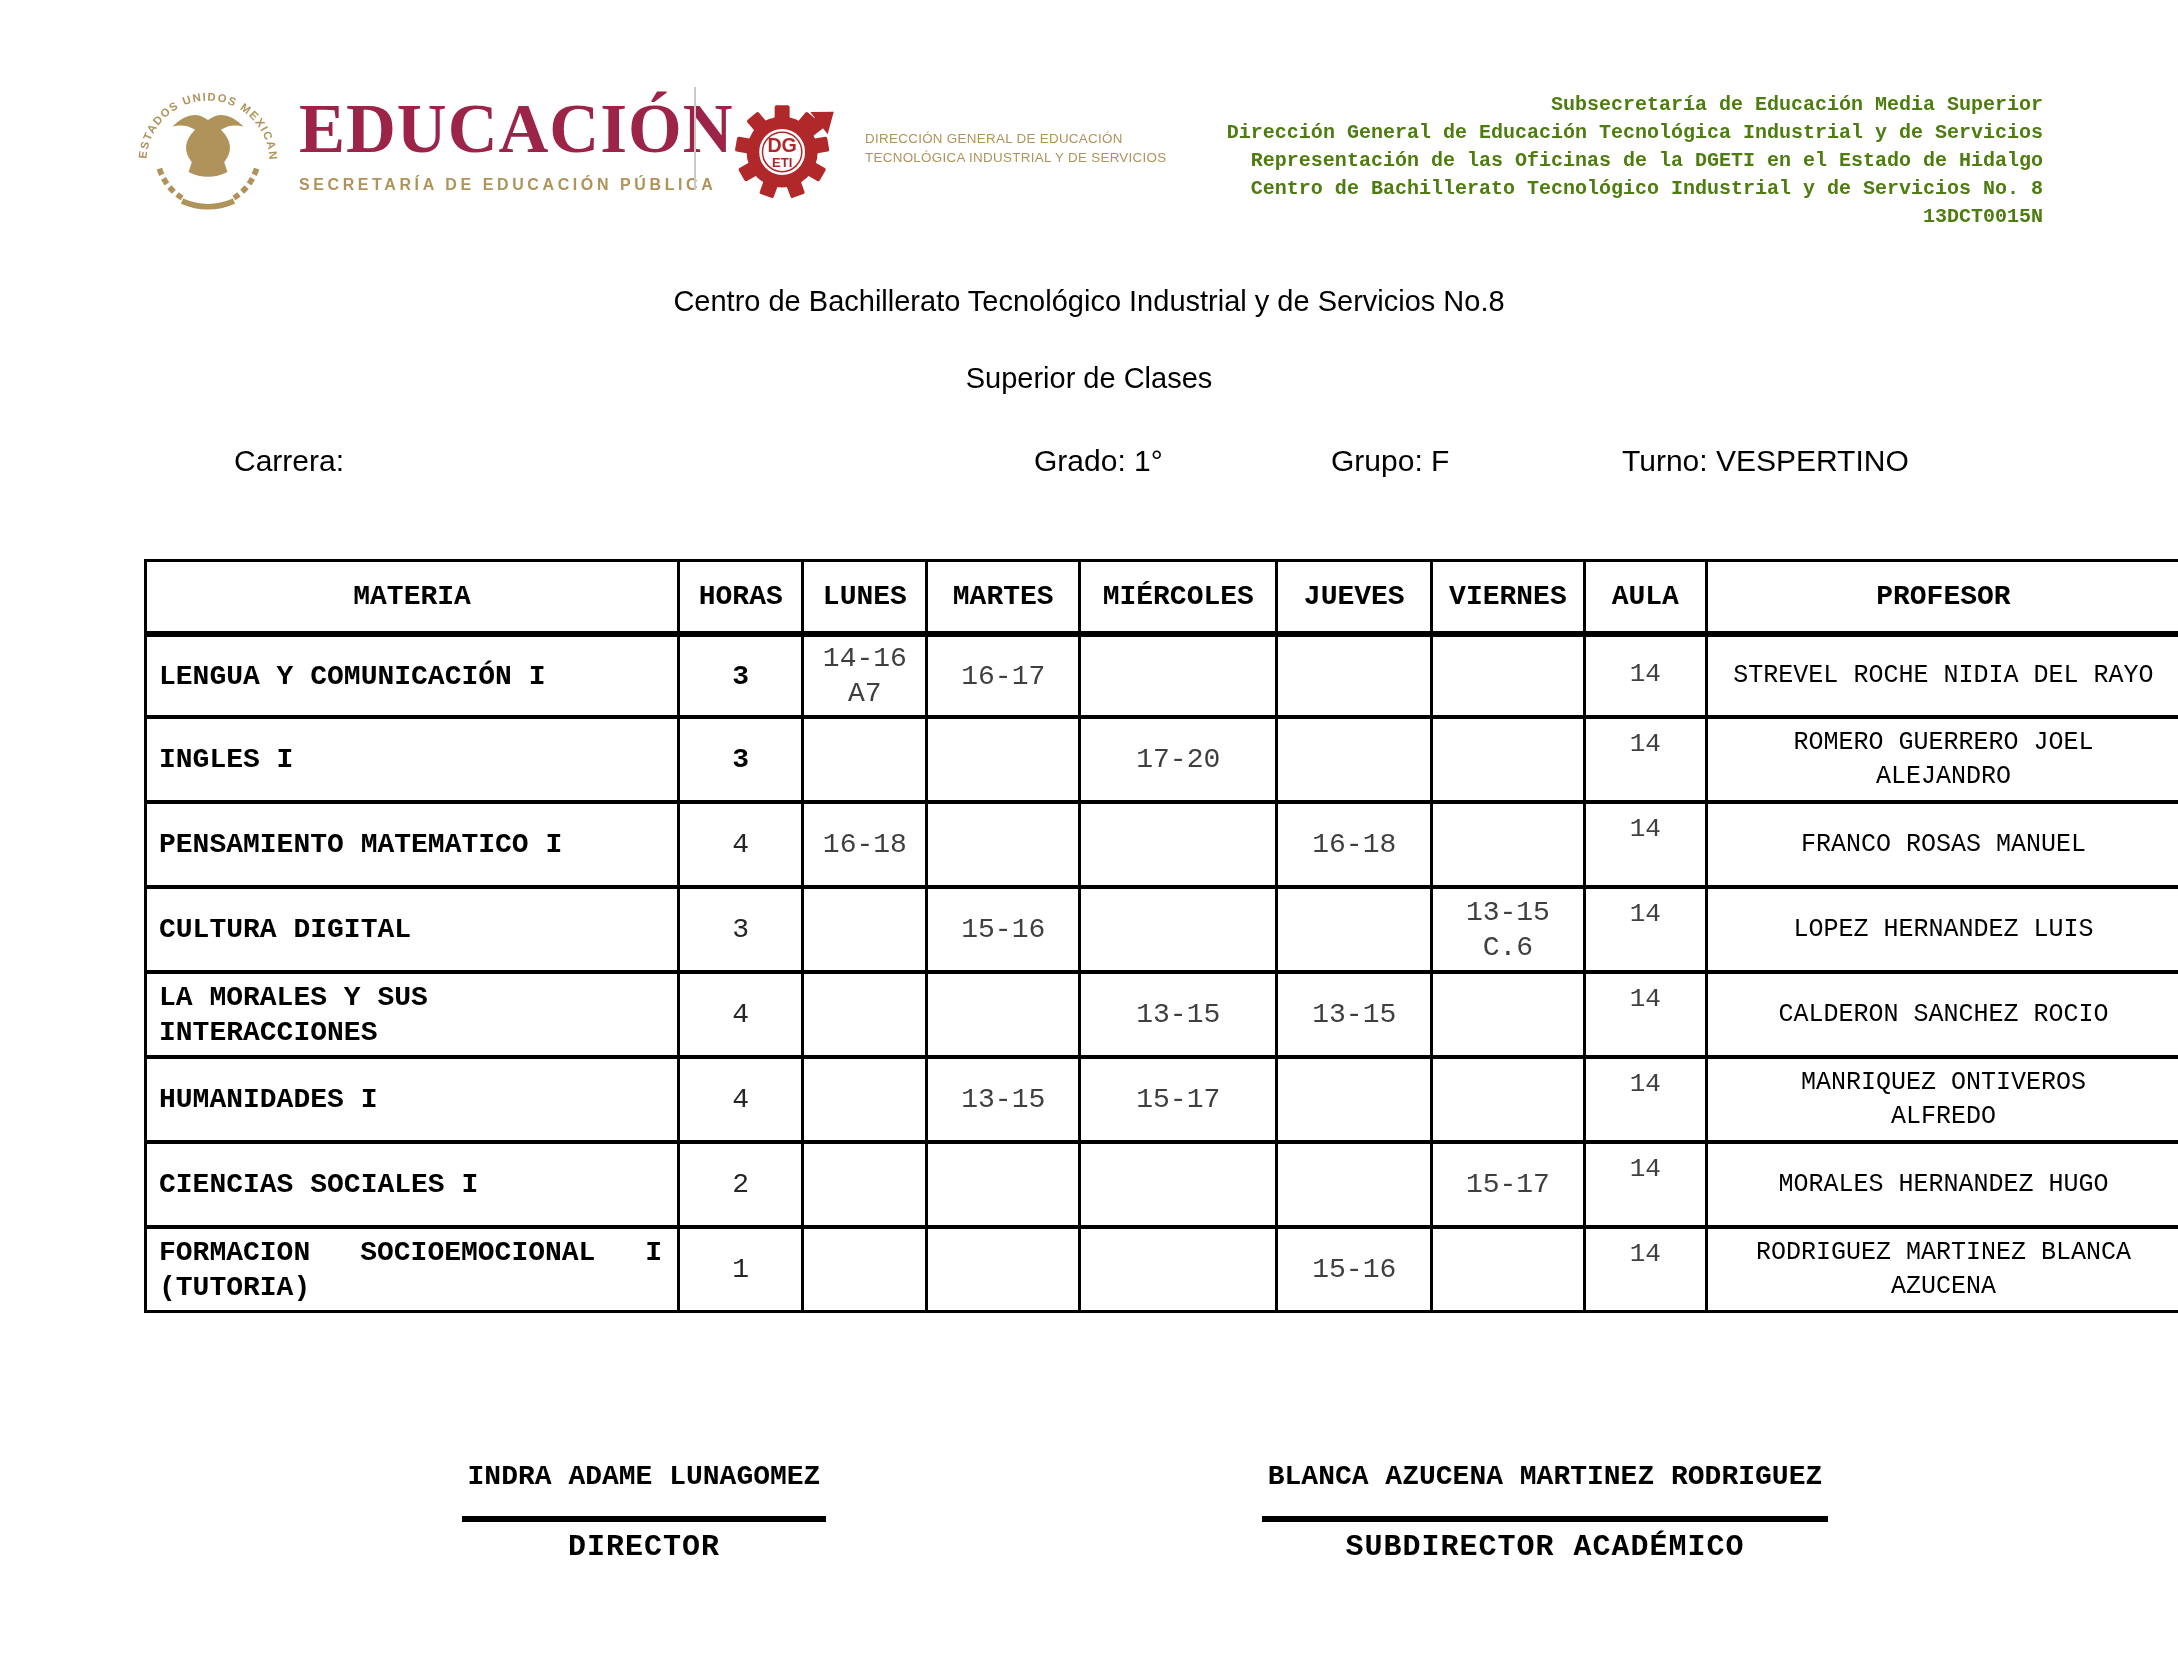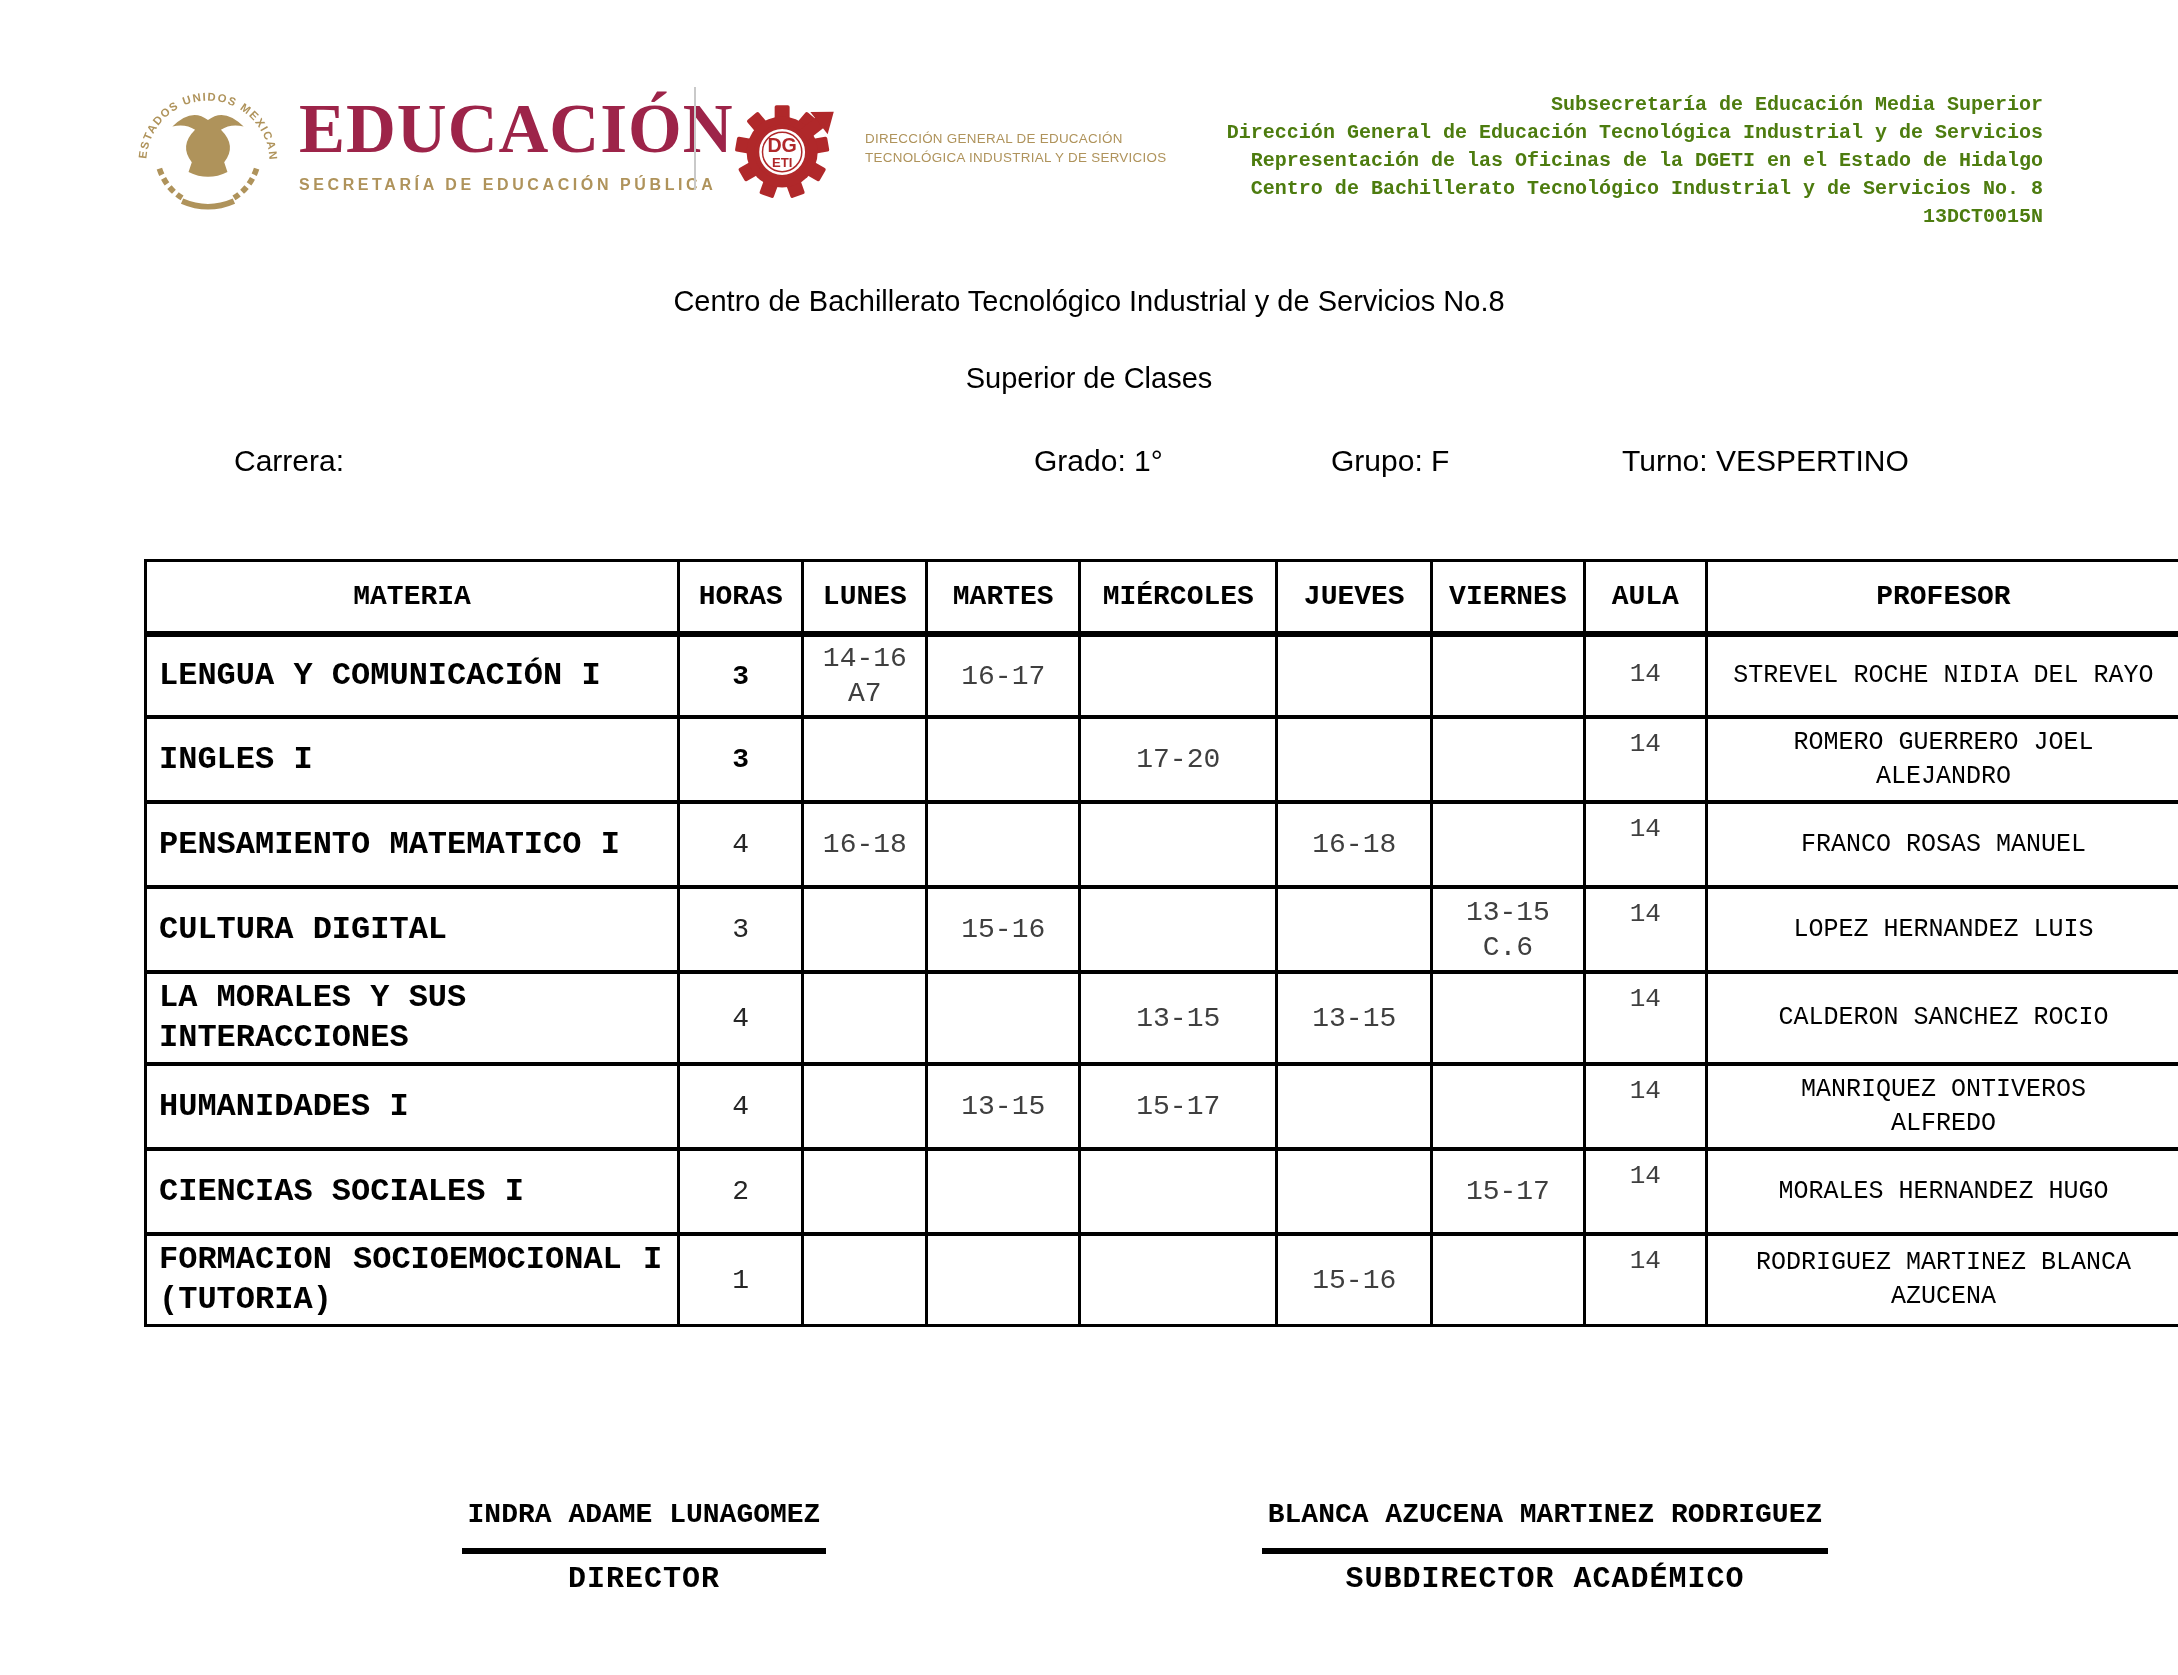--- a/index.html
+++ b/index.html
@@ -79,21 +79,21 @@
     padding:0 4px;
   }
   td{
     height:67px;
     font-size:28px;
     text-align:center;
     vertical-align:middle;
     border-top-width:4px;
     padding:4px 6px;
   }
-  td.materia{text-align:left;font-weight:bold;font-size:32px;padding-left:12px;padding-right:15px;line-height:1.25;}
+  td.materia{text-align:left;font-weight:bold;font-size:28px;padding-left:12px;padding-right:15px;line-height:1.25;}
   td.materia.justify{text-align:justify;}
   td.horas{color:#262626;}
   td.horas.bold{font-weight:bold;color:#000;}
   td.day{color:var(--cell-text);white-space:pre-line;line-height:1.25;}
   td.aula{vertical-align:top;padding-top:10px;color:var(--cell-text);font-size:26px;}
   td.aula.mid{vertical-align:middle;padding-top:0;}
   td.profesor{font-size:25px;line-height:1.35;white-space:pre-line;padding:4px 10px;}
 
   
   .sig{
@@ -102,22 +102,21 @@
     font-family:"Liberation Mono","DejaVu Sans Mono",monospace;
     font-weight:bold;
   }
   .sig-left{left:327px;}
   .sig-right{left:1228px;}
   .sig-name{
     display:inline-block;
     font-size:28px;
     white-space:nowrap;
     border-bottom:6px solid #000;
-    padding:0 6px 18px 6px;
-    margin-top:38px;
+    padding:0 6px 24px 6px;
   }
   .sig-role{margin-top:8px;font-size:30px;letter-spacing:1px;}
 </style>
 </head>
 <body>
 
 <div class="page">
 
   <svg class="coat" viewBox="0 0 100 100">
     <defs>

